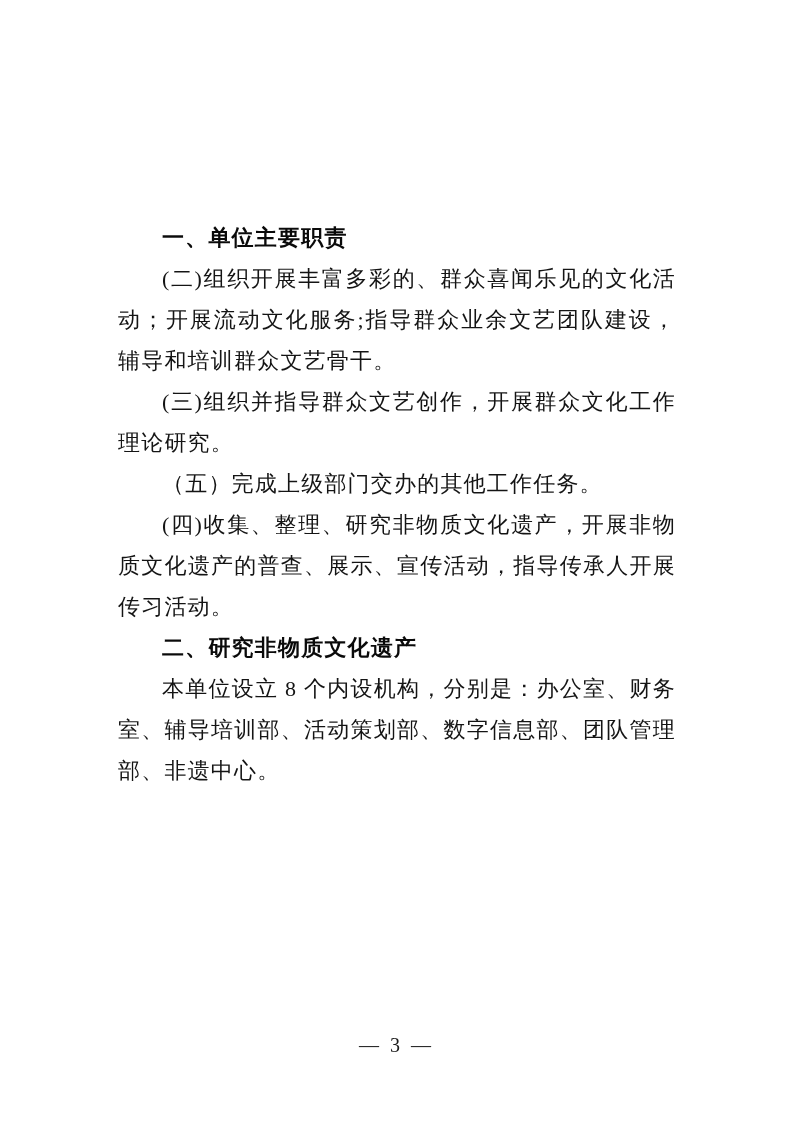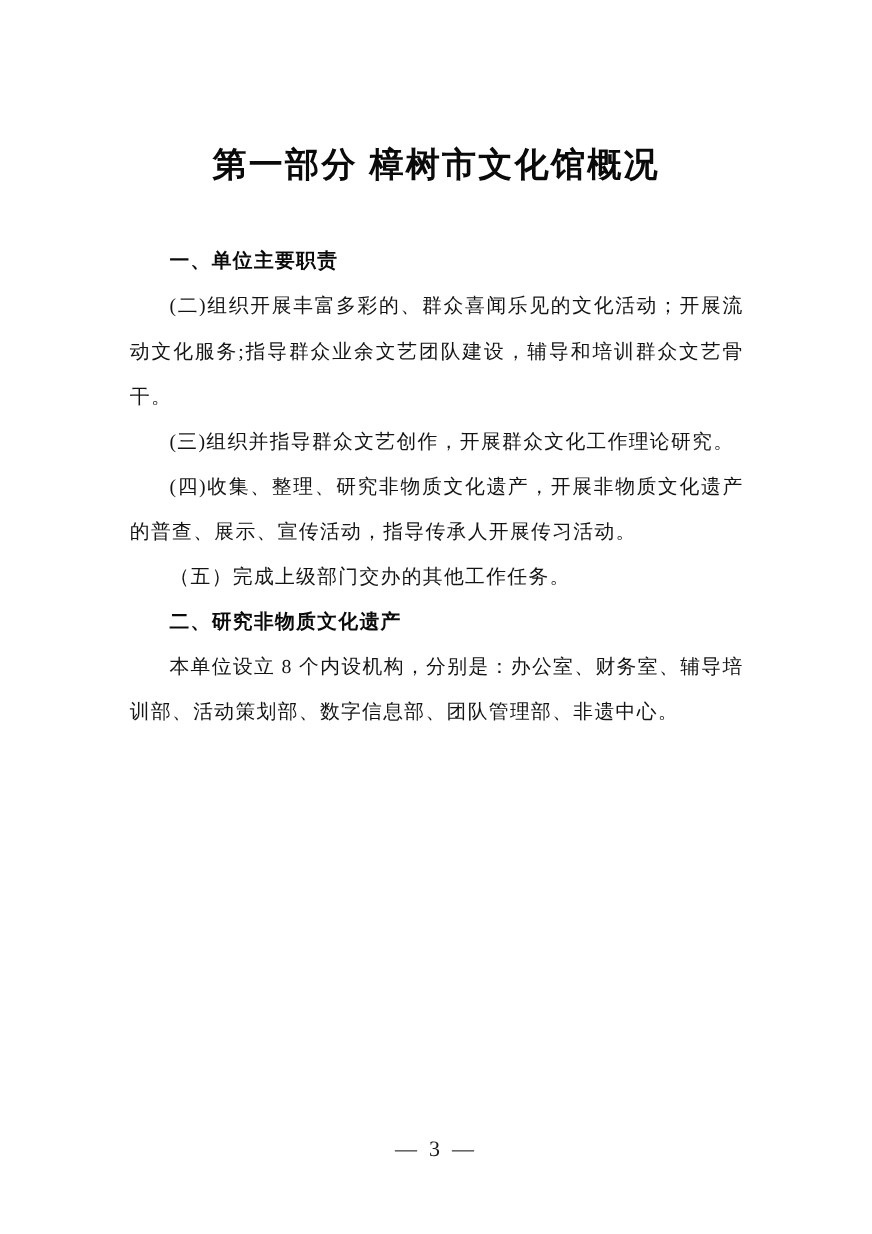--- a/index.html
+++ b/index.html
@@ -31,21 +31,21 @@
     color: #0a0a0a;
   }
   .content {
     position: absolute;
     top: 217px;
     left: 118px;
     width: 558px;
   }
   .content p {
     margin: 0;
-    font-size: 18px;
+    font-size: 22px;
     line-height: 41px;
     letter-spacing: 1.2px;
     text-indent: 2em;
     text-align: justify;
     text-justify: inter-ideograph;
   }
   .content p.heading {
     font-family: "Liberation Sans", "DejaVu Sans", sans-serif;
     font-weight: bold;
     text-align: left;
@@ -60,27 +60,26 @@
     font-size: 20px;
     letter-spacing: 3px;
     color: #1a1a1a;
   }
 </style>
 </head>
 <body>
 
 <div class="page">
 
-  <h1 class="doc-title">第一部分 樟树市文化馆概况</h1>
 
   <div class="content">
     <p class="heading">一、单位主要职责</p>
     <p class="para">(二)组织开展丰富多彩的、群众喜闻乐见的文化活动；开展流动文化服务;指导群众业余文艺团队建设，辅导和培训群众文艺骨干。</p>
     <p class="para">(三)组织并指导群众文艺创作，开展群众文化工作理论研究。</p>
+    <p class="para">（五）完成上级部门交办的其他工作任务。</p>
     <p class="para">(四)收集、整理、研究非物质文化遗产，开展非物质文化遗产的普查、展示、宣传活动，指导传承人开展传习活动。</p>
-    <p class="para">（五）完成上级部门交办的其他工作任务。</p>
     <p class="heading">二、研究非物质文化遗产</p>
     <p class="para">本单位设立 8 个内设机构，分别是：办公室、财务室、辅导培训部、活动策划部、数字信息部、团队管理部、非遗中心。</p>
   </div>
 
   <div class="footer">— 3 —</div>
 
 </div>
 
 </body></html>

